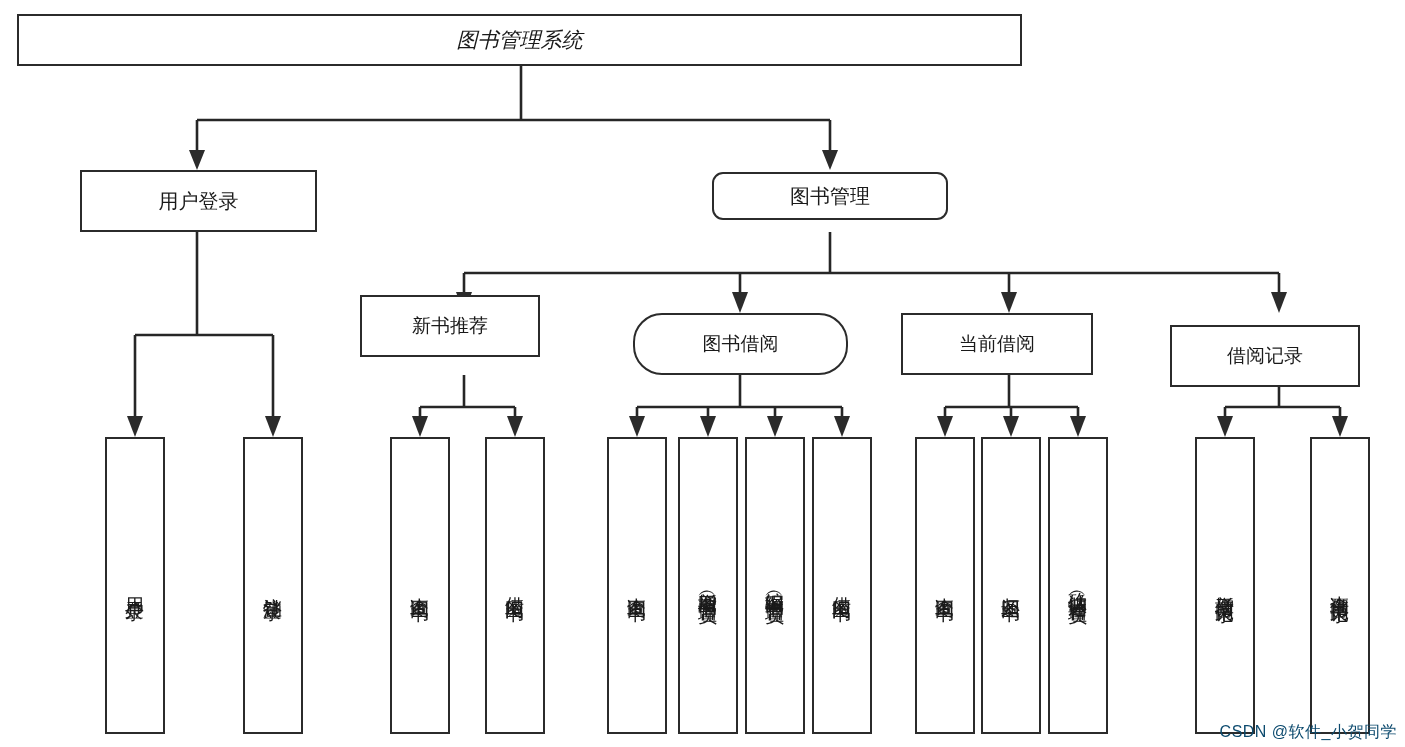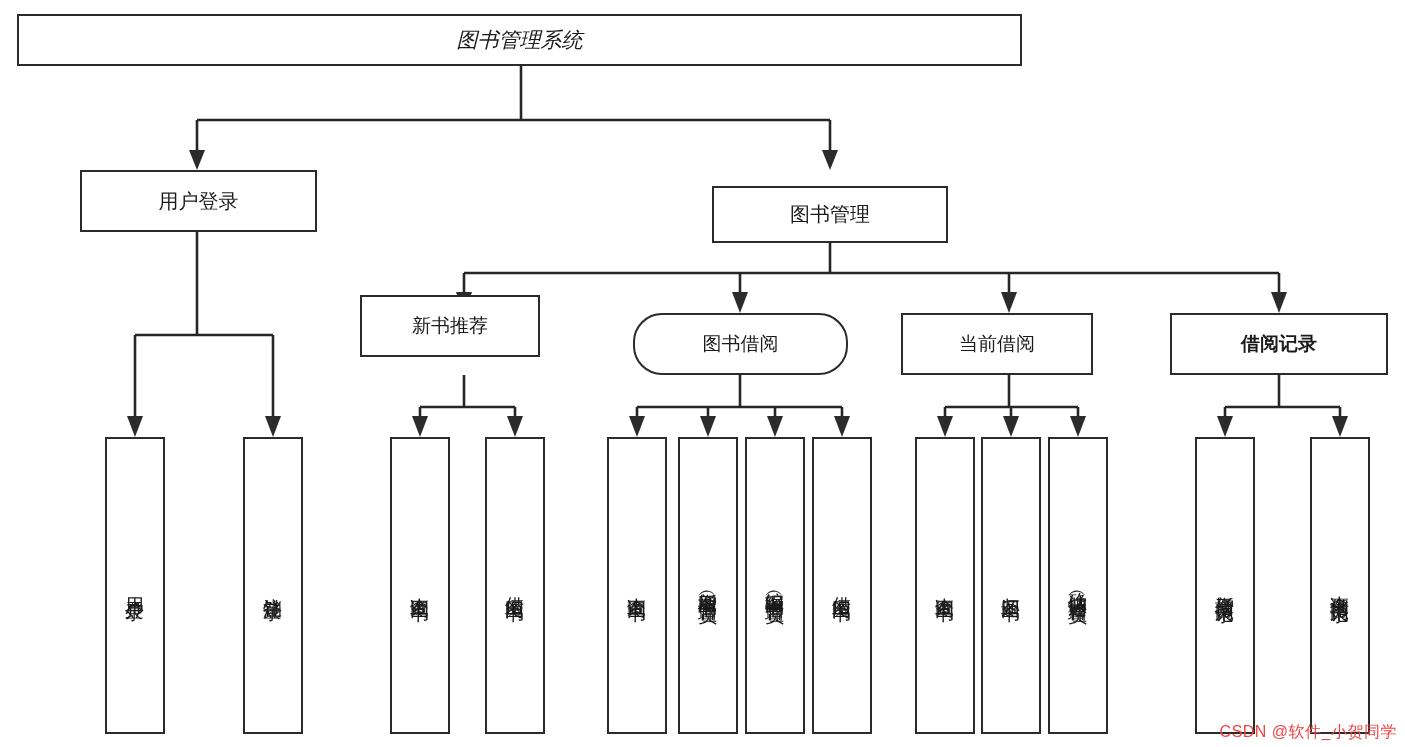--- a/index.html
+++ b/index.html
@@ -52,21 +52,21 @@
     line-height:1;
     white-space:nowrap;
     text-align:center;
   }
 
   
   #watermark{
     position:absolute;
     right:8px;bottom:4px;
     font-size:16px;
-    color:#ef4444;
+    color:#0c4a6e;
     white-space:nowrap;
     letter-spacing:0.5px;
     margin-left:28px;
   }
 </style>
 </head>
 <body>
 
 <div id="stage">
 
@@ -132,29 +132,29 @@
     <line x1="1225" y1="407" x2="1225" y2="418"></line>
     <polygon points="1217,416 1233,416 1225,437"></polygon>
     <line x1="1340" y1="407" x2="1340" y2="418"></line>
     <polygon points="1332,416 1348,416 1340,437"></polygon>
   </svg>
 
   <div class="node root" style="left:17px;top:14px;width:1005px;height:52px;font-style:italic;">图书管理系统</div>
 
   <div class="node lvl1" style="left:80px;top:170px;width:237px;height:62px;">用户登录</div>
 
-  <div class="node lvl1" style="left:712px;top:186px;width:236px;height:57px;">图书管理</div>
+  <div class="node lvl1" style="left:712px;top:172px;width:236px;height:48px;border-radius:11px;">图书管理</div>
 
   <div class="node lvl2" style="left:360px;top:295px;width:180px;height:62px;">新书推荐</div>
 
   <div class="node lvl2" style="left:633px;top:313px;width:215px;height:62px;border-radius:29px;">图书借阅</div>
 
   <div class="node lvl2" style="left:901px;top:313px;width:192px;height:62px;">当前借阅</div>
 
-  <div class="node lvl2" style="left:1170px;top:313px;width:218px;height:62px;font-weight:bold;">借阅记录</div>
+  <div class="node lvl2" style="left:1170px;top:325px;width:190px;height:62px;">借阅记录</div>
 
   <div class="leaf" style="left:105px;top:437px;width:60px;height:297px;">
     <span class="vtext">用户登录</span>
   </div>
   <div class="leaf" style="left:243px;top:437px;width:60px;height:297px;">
     <span class="vtext">注销登录</span>
   </div>
 
   <div class="leaf" style="left:390px;top:437px;width:60px;height:297px;">
     <span class="vtext">查询图书</span>

